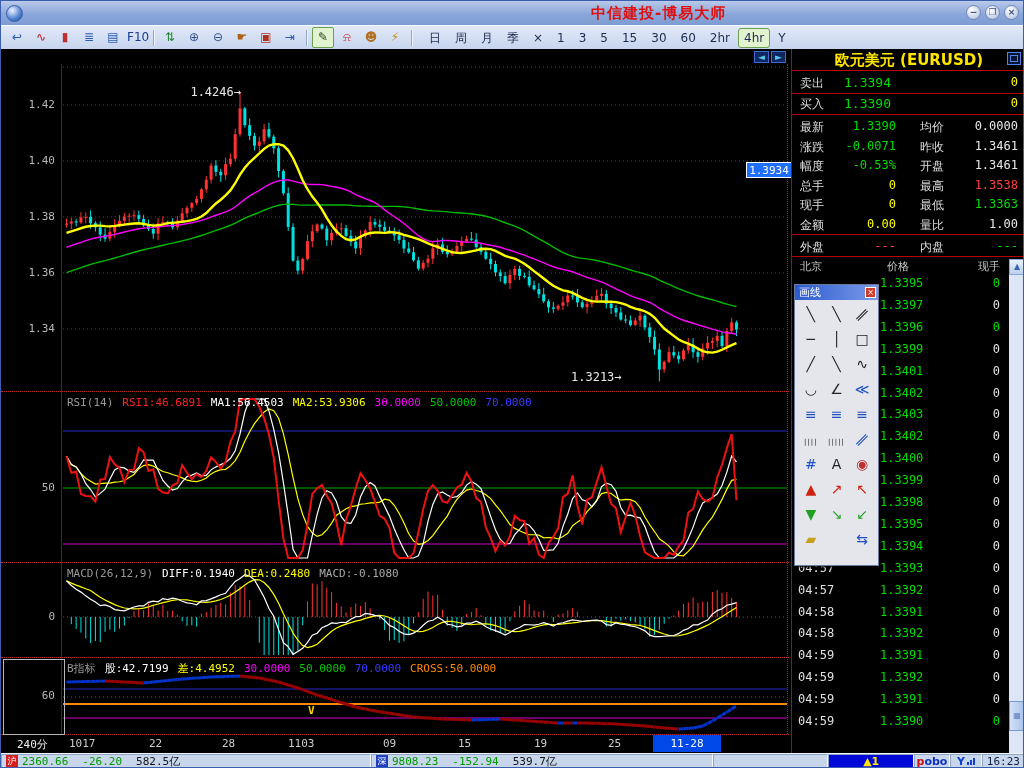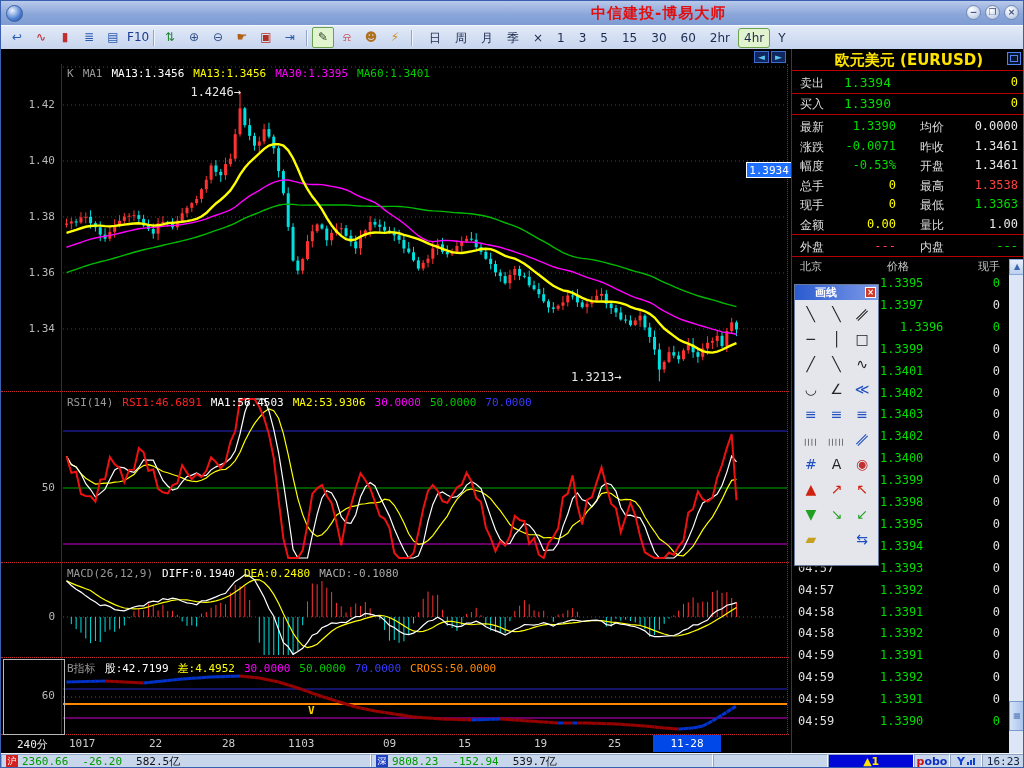--- a/index.html
+++ b/index.html
@@ -64,21 +64,21 @@
   
   #scrollbar{position:absolute;right:0;top:210px;width:16px;height:538px;background:#dce6f6;}
   .sbtn{position:absolute;left:0;width:16px;height:16px;background:linear-gradient(#e8f0fc,#bcd0ee);
     border:1px solid #88a6d8;box-sizing:border-box;color:#3a66b0;font-size:8px;text-align:center;line-height:14px;}
   #sthumb{position:absolute;left:0;top:442px;width:16px;height:30px;background:linear-gradient(90deg,#d4e2f8,#a8c2ec);
     border:1px solid #7a9ad0;box-sizing:border-box;color:#5a7ab8;font-size:8px;text-align:center;line-height:28px;}
   
   #palette{position:absolute;left:793px;top:283px;width:85px;height:282px;z-index:10;
     background:#e4e6ec;border:1px solid #6a7a9a;box-shadow:1px 1px 2px #000;box-sizing:border-box;}
   #palette-title{height:15px;background:linear-gradient(90deg,#2b5bd0,#7d9ae8);color:#fff;font-size:11px;
-    font-weight:bold;padding-left:20px;line-height:15px;position:relative;}
+    font-weight:normal;padding-left:4px;line-height:15px;position:relative;}
   #palette-close{position:absolute;right:2px;top:2px;width:11px;height:11px;background:#d03a2a;border:1px solid #fff;
     color:#fff;font-size:8px;line-height:9px;text-align:center;box-sizing:border-box;}
   #palette-grid{display:grid;grid-template-columns:repeat(3,1fr);padding:2px 3px;}
   .pcell{height:25px;text-align:center;font-size:14px;line-height:25px;color:#222;}
   .rot45{display:inline-block;transform:rotate(45deg);}
   
   #statusbar{position:absolute;left:0;top:752px;width:1024px;height:16px;background:#c8d6ec;
     border-top:1px solid #f0f4fc;box-sizing:border-box;font-size:11px;display:flex;}
   .scell{border:1px solid;border-color:#92a4c4 #f4f8ff #f4f8ff #92a4c4;height:14px;display:flex;
     align-items:center;padding:0 4px;box-sizing:border-box;}
@@ -729,21 +729,20 @@
     </svg>
 
   <div class="hsep" style="top:390px;"></div>
   <div class="hsep" style="top:561px;"></div>
   <div class="hsep" style="top:656px;"></div>
   <div class="hsep" style="top:733px;"></div>
   <div id="vline-axis"></div>
   <div id="vline-right"></div>
   <div id="b-highlight" style="position:absolute;left:2px;top:658px;width:60px;height:74px;border:1px solid #b8b8b8;"></div>
 
-  <div class="legend mono" id="legend-main" style="top:66px;"><span style="color: rgb(153, 153, 153);">K</span><span style="color: rgb(153, 153, 153);">MA1</span><span style="color: rgb(255, 255, 255);">MA13:1.3456</span><span style="color: rgb(255, 255, 0);">MA13:1.3456</span><span style="color: rgb(255, 0, 255);">MA30:1.3395</span><span style="color: rgb(0, 204, 0);">MA60:1.3401</span></div>
   <div class="legend mono" id="legend-rsi" style="top:395px;"><span style="color: rgb(153, 153, 153);">RSI(14)</span><span style="color: rgb(255, 34, 34);">RSI1:46.6891</span><span style="color: rgb(255, 255, 255);">MA1:56.4503</span><span style="color: rgb(255, 255, 0);">MA2:53.9306</span><span style="color: rgb(255, 0, 255);">30.0000</span><span style="color: rgb(0, 204, 0);">50.0000</span><span style="color: rgb(58, 58, 255);">70.0000</span></div>
   <div class="legend mono" id="legend-macd" style="top:566px;"><span style="color: rgb(153, 153, 153);">MACD(26,12,9)</span><span style="color: rgb(255, 255, 255);">DIFF:0.1940</span><span style="color: rgb(255, 255, 0);">DEA:0.2480</span><span style="color: rgb(170, 170, 170);">MACD:-0.1080</span></div>
   <div class="legend mono" id="legend-b" style="top:660px;"><span style="color: rgb(153, 153, 153);">B指标</span><span style="color: rgb(255, 255, 255);">股:42.7199</span><span style="color: rgb(255, 255, 0);">差:4.4952</span><span style="color: rgb(255, 0, 255);">30.0000</span><span style="color: rgb(0, 204, 0);">50.0000</span><span style="color: rgb(58, 58, 255);">70.0000</span><span style="color: rgb(255, 136, 0);">CROSS:50.0000</span></div>
 
   <div id="ylabels">
       <div class="ylab mono" style="top: 97px;">1.42</div>
       <div class="ylab mono" style="top: 153px;">1.40</div>
       <div class="ylab mono" style="top: 209px;">1.38</div>
       <div class="ylab mono" style="top: 265px;">1.36</div>
       <div class="ylab mono" style="top: 321px;">1.34</div>
@@ -843,21 +842,21 @@
           <span class="mono" style="position: absolute; left: 88px; top: 3px; color: rgb(0, 221, 0);">1.3395</span>
           <span class="mono" style="position: absolute; right: 10px; top: 3px; color: rgb(0, 221, 0);">0</span>
         </div>
         <div class="trow" style="top: 245.9px;">
           <span class="mono" style="position: absolute; left: 6px; top: 3px; color: rgb(224, 224, 224);"></span>
           <span class="mono" style="position: absolute; left: 88px; top: 3px; color: rgb(0, 221, 0);">1.3397</span>
           <span class="mono" style="position: absolute; right: 10px; top: 3px; color: rgb(224, 224, 224);">0</span>
         </div>
         <div class="trow" style="top: 267.8px;">
           <span class="mono" style="position: absolute; left: 6px; top: 3px; color: rgb(224, 224, 224);"></span>
-          <span class="mono" style="position: absolute; left: 88px; top: 3px; color: rgb(0, 221, 0); margin-left: 20px;">1.3396</span>
+          <span class="mono" style="position: absolute; left: 88px; top: 3px; color: rgb(0, 221, 0);">1.3396</span>
           <span class="mono" style="position: absolute; right: 10px; top: 3px; color: rgb(0, 221, 0);">0</span>
         </div>
         <div class="trow" style="top: 289.7px;">
           <span class="mono" style="position: absolute; left: 6px; top: 3px; color: rgb(224, 224, 224);"></span>
           <span class="mono" style="position: absolute; left: 88px; top: 3px; color: rgb(0, 221, 0);">1.3399</span>
           <span class="mono" style="position: absolute; right: 10px; top: 3px; color: rgb(224, 224, 224);">0</span>
         </div>
         <div class="trow" style="top: 311.6px;">
           <span class="mono" style="position: absolute; left: 6px; top: 3px; color: rgb(224, 224, 224);"></span>
           <span class="mono" style="position: absolute; left: 88px; top: 3px; color: rgb(0, 221, 0);">1.3401</span>

